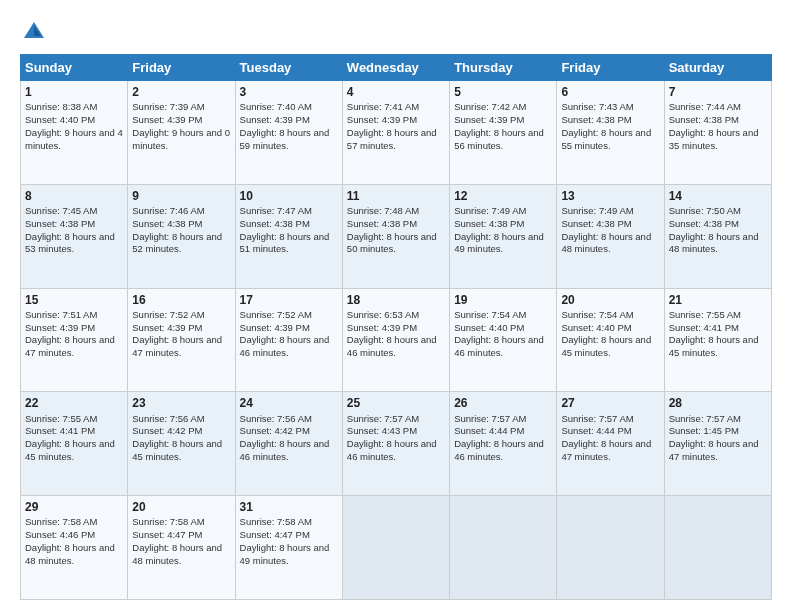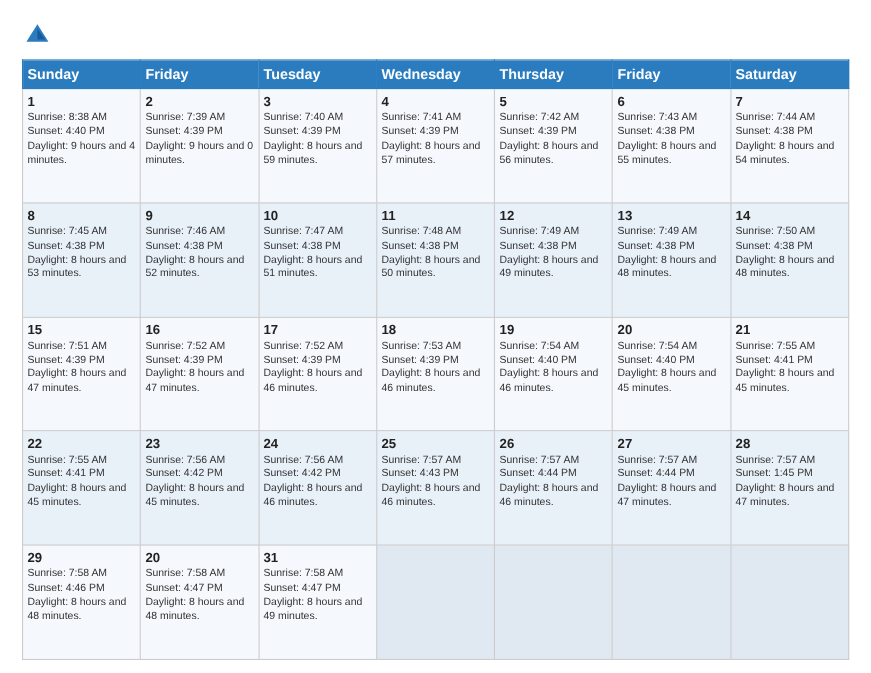--- a/index.html
+++ b/index.html
@@ -129,36 +129,36 @@
         </tr>
     </thead>
     <tbody id="calendar-body">
     <tr>
           <td><span class="day-num">1</span><span>Sunrise: 8:38 AM</span><br><span>Sunset: 4:40 PM</span><br><span>Daylight: 9 hours and 4 minutes.</span></td>
           <td><span class="day-num">2</span><span>Sunrise: 7:39 AM</span><br><span>Sunset: 4:39 PM</span><br><span>Daylight: 9 hours and 0 minutes.</span></td>
           <td><span class="day-num">3</span><span>Sunrise: 7:40 AM</span><br><span>Sunset: 4:39 PM</span><br><span>Daylight: 8 hours and 59 minutes.</span></td>
           <td><span class="day-num">4</span><span>Sunrise: 7:41 AM</span><br><span>Sunset: 4:39 PM</span><br><span>Daylight: 8 hours and 57 minutes.</span></td>
           <td><span class="day-num">5</span><span>Sunrise: 7:42 AM</span><br><span>Sunset: 4:39 PM</span><br><span>Daylight: 8 hours and 56 minutes.</span></td>
           <td><span class="day-num">6</span><span>Sunrise: 7:43 AM</span><br><span>Sunset: 4:38 PM</span><br><span>Daylight: 8 hours and 55 minutes.</span></td>
-          <td><span class="day-num">7</span><span>Sunrise: 7:44 AM</span><br><span>Sunset: 4:38 PM</span><br><span>Daylight: 8 hours and 54 minutes.</span></td>
+          <td><span class="day-num">7</span><span>Sunrise: 7:44 AM</span><br><span>Sunset: 4:38 PM</span><br><span>Daylight: 8 hours and 35 minutes.</span></td>
         </tr>
         <tr>
           <td><span class="day-num">8</span><span>Sunrise: 7:45 AM</span><br><span>Sunset: 4:38 PM</span><br><span>Daylight: 8 hours and 53 minutes.</span></td>
           <td><span class="day-num">9</span><span>Sunrise: 7:46 AM</span><br><span>Sunset: 4:38 PM</span><br><span>Daylight: 8 hours and 52 minutes.</span></td>
           <td><span class="day-num">10</span><span>Sunrise: 7:47 AM</span><br><span>Sunset: 4:38 PM</span><br><span>Daylight: 8 hours and 51 minutes.</span></td>
           <td><span class="day-num">11</span><span>Sunrise: 7:48 AM</span><br><span>Sunset: 4:38 PM</span><br><span>Daylight: 8 hours and 50 minutes.</span></td>
           <td><span class="day-num">12</span><span>Sunrise: 7:49 AM</span><br><span>Sunset: 4:38 PM</span><br><span>Daylight: 8 hours and 49 minutes.</span></td>
           <td><span class="day-num">13</span><span>Sunrise: 7:49 AM</span><br><span>Sunset: 4:38 PM</span><br><span>Daylight: 8 hours and 48 minutes.</span></td>
           <td><span class="day-num">14</span><span>Sunrise: 7:50 AM</span><br><span>Sunset: 4:38 PM</span><br><span>Daylight: 8 hours and 48 minutes.</span></td>
         </tr>
         <tr>
           <td><span class="day-num">15</span><span>Sunrise: 7:51 AM</span><br><span>Sunset: 4:39 PM</span><br><span>Daylight: 8 hours and 47 minutes.</span></td>
           <td><span class="day-num">16</span><span>Sunrise: 7:52 AM</span><br><span>Sunset: 4:39 PM</span><br><span>Daylight: 8 hours and 47 minutes.</span></td>
           <td><span class="day-num">17</span><span>Sunrise: 7:52 AM</span><br><span>Sunset: 4:39 PM</span><br><span>Daylight: 8 hours and 46 minutes.</span></td>
-          <td><span class="day-num">18</span><span>Sunrise: 7:53 AM</span><br><span>Sunset: 4:39 PM</span><br><span>Daylight: 8 hours and 46 minutes.</span></td>
+          <td><span class="day-num">18</span><span>Sunrise: 6:53 AM</span><br><span>Sunset: 4:39 PM</span><br><span>Daylight: 8 hours and 46 minutes.</span></td>
           <td><span class="day-num">19</span><span>Sunrise: 7:54 AM</span><br><span>Sunset: 4:40 PM</span><br><span>Daylight: 8 hours and 46 minutes.</span></td>
           <td><span class="day-num">20</span><span>Sunrise: 7:54 AM</span><br><span>Sunset: 4:40 PM</span><br><span>Daylight: 8 hours and 45 minutes.</span></td>
           <td><span class="day-num">21</span><span>Sunrise: 7:55 AM</span><br><span>Sunset: 4:41 PM</span><br><span>Daylight: 8 hours and 45 minutes.</span></td>
         </tr>
         <tr>
           <td><span class="day-num">22</span><span>Sunrise: 7:55 AM</span><br><span>Sunset: 4:41 PM</span><br><span>Daylight: 8 hours and 45 minutes.</span></td>
           <td><span class="day-num">23</span><span>Sunrise: 7:56 AM</span><br><span>Sunset: 4:42 PM</span><br><span>Daylight: 8 hours and 45 minutes.</span></td>
           <td><span class="day-num">24</span><span>Sunrise: 7:56 AM</span><br><span>Sunset: 4:42 PM</span><br><span>Daylight: 8 hours and 46 minutes.</span></td>
           <td><span class="day-num">25</span><span>Sunrise: 7:57 AM</span><br><span>Sunset: 4:43 PM</span><br><span>Daylight: 8 hours and 46 minutes.</span></td>
           <td><span class="day-num">26</span><span>Sunrise: 7:57 AM</span><br><span>Sunset: 4:44 PM</span><br><span>Daylight: 8 hours and 46 minutes.</span></td>

